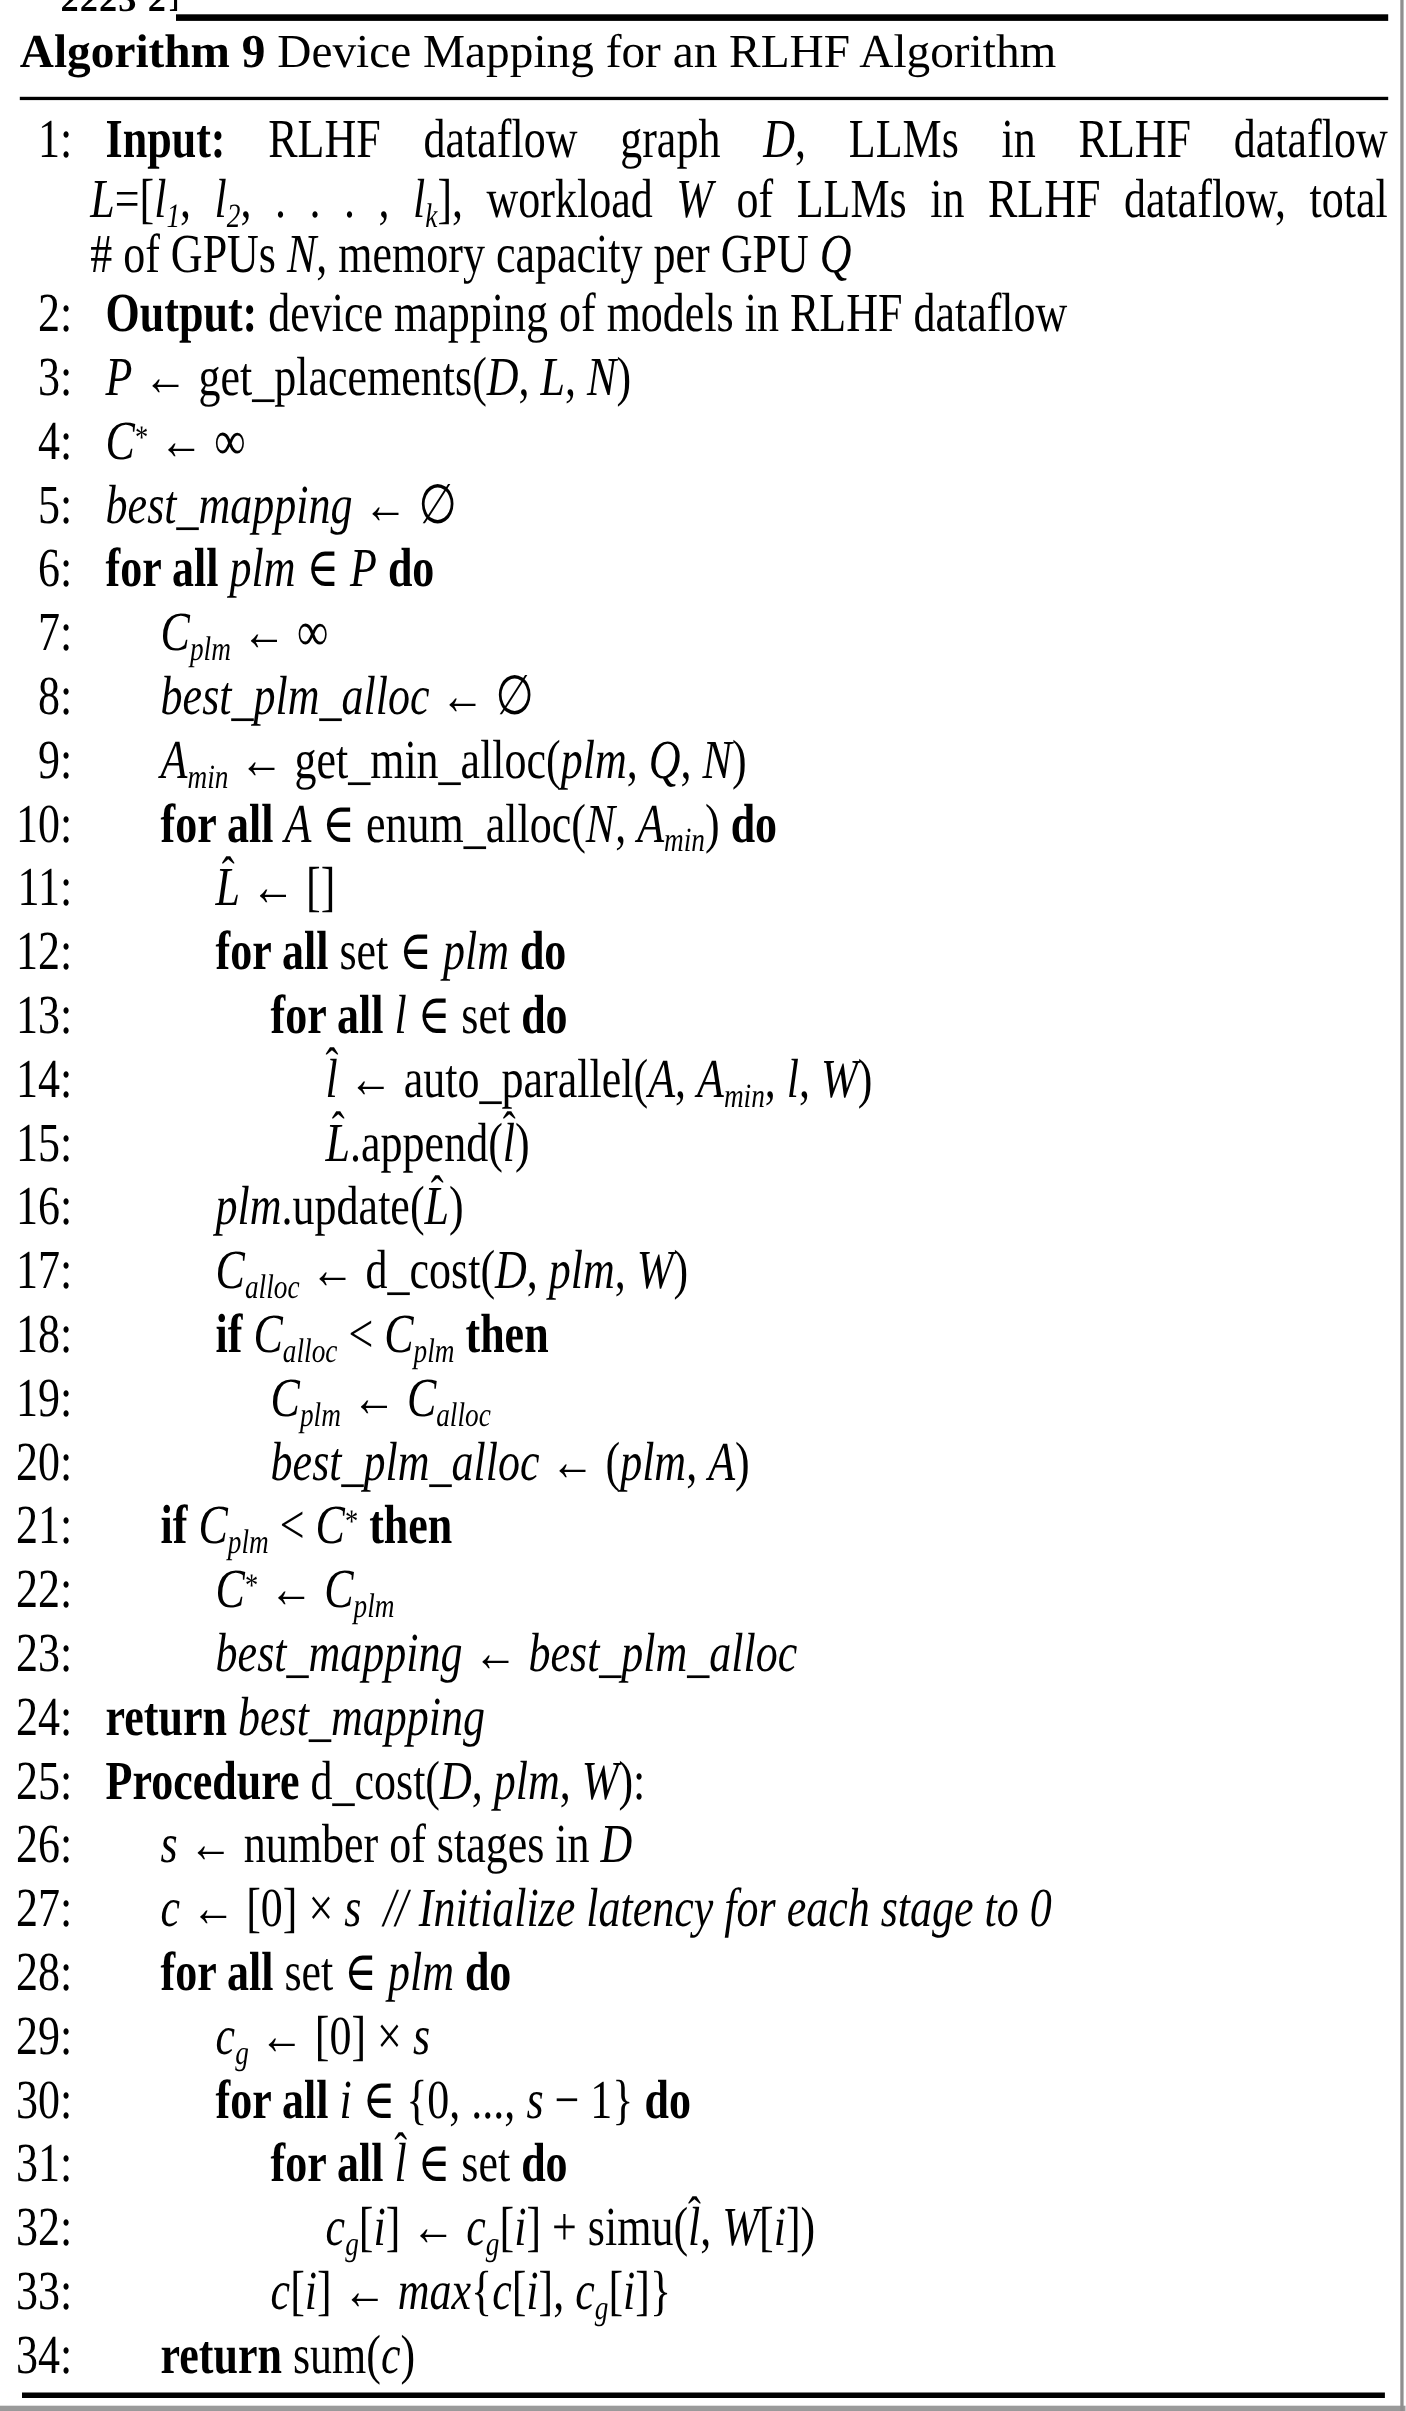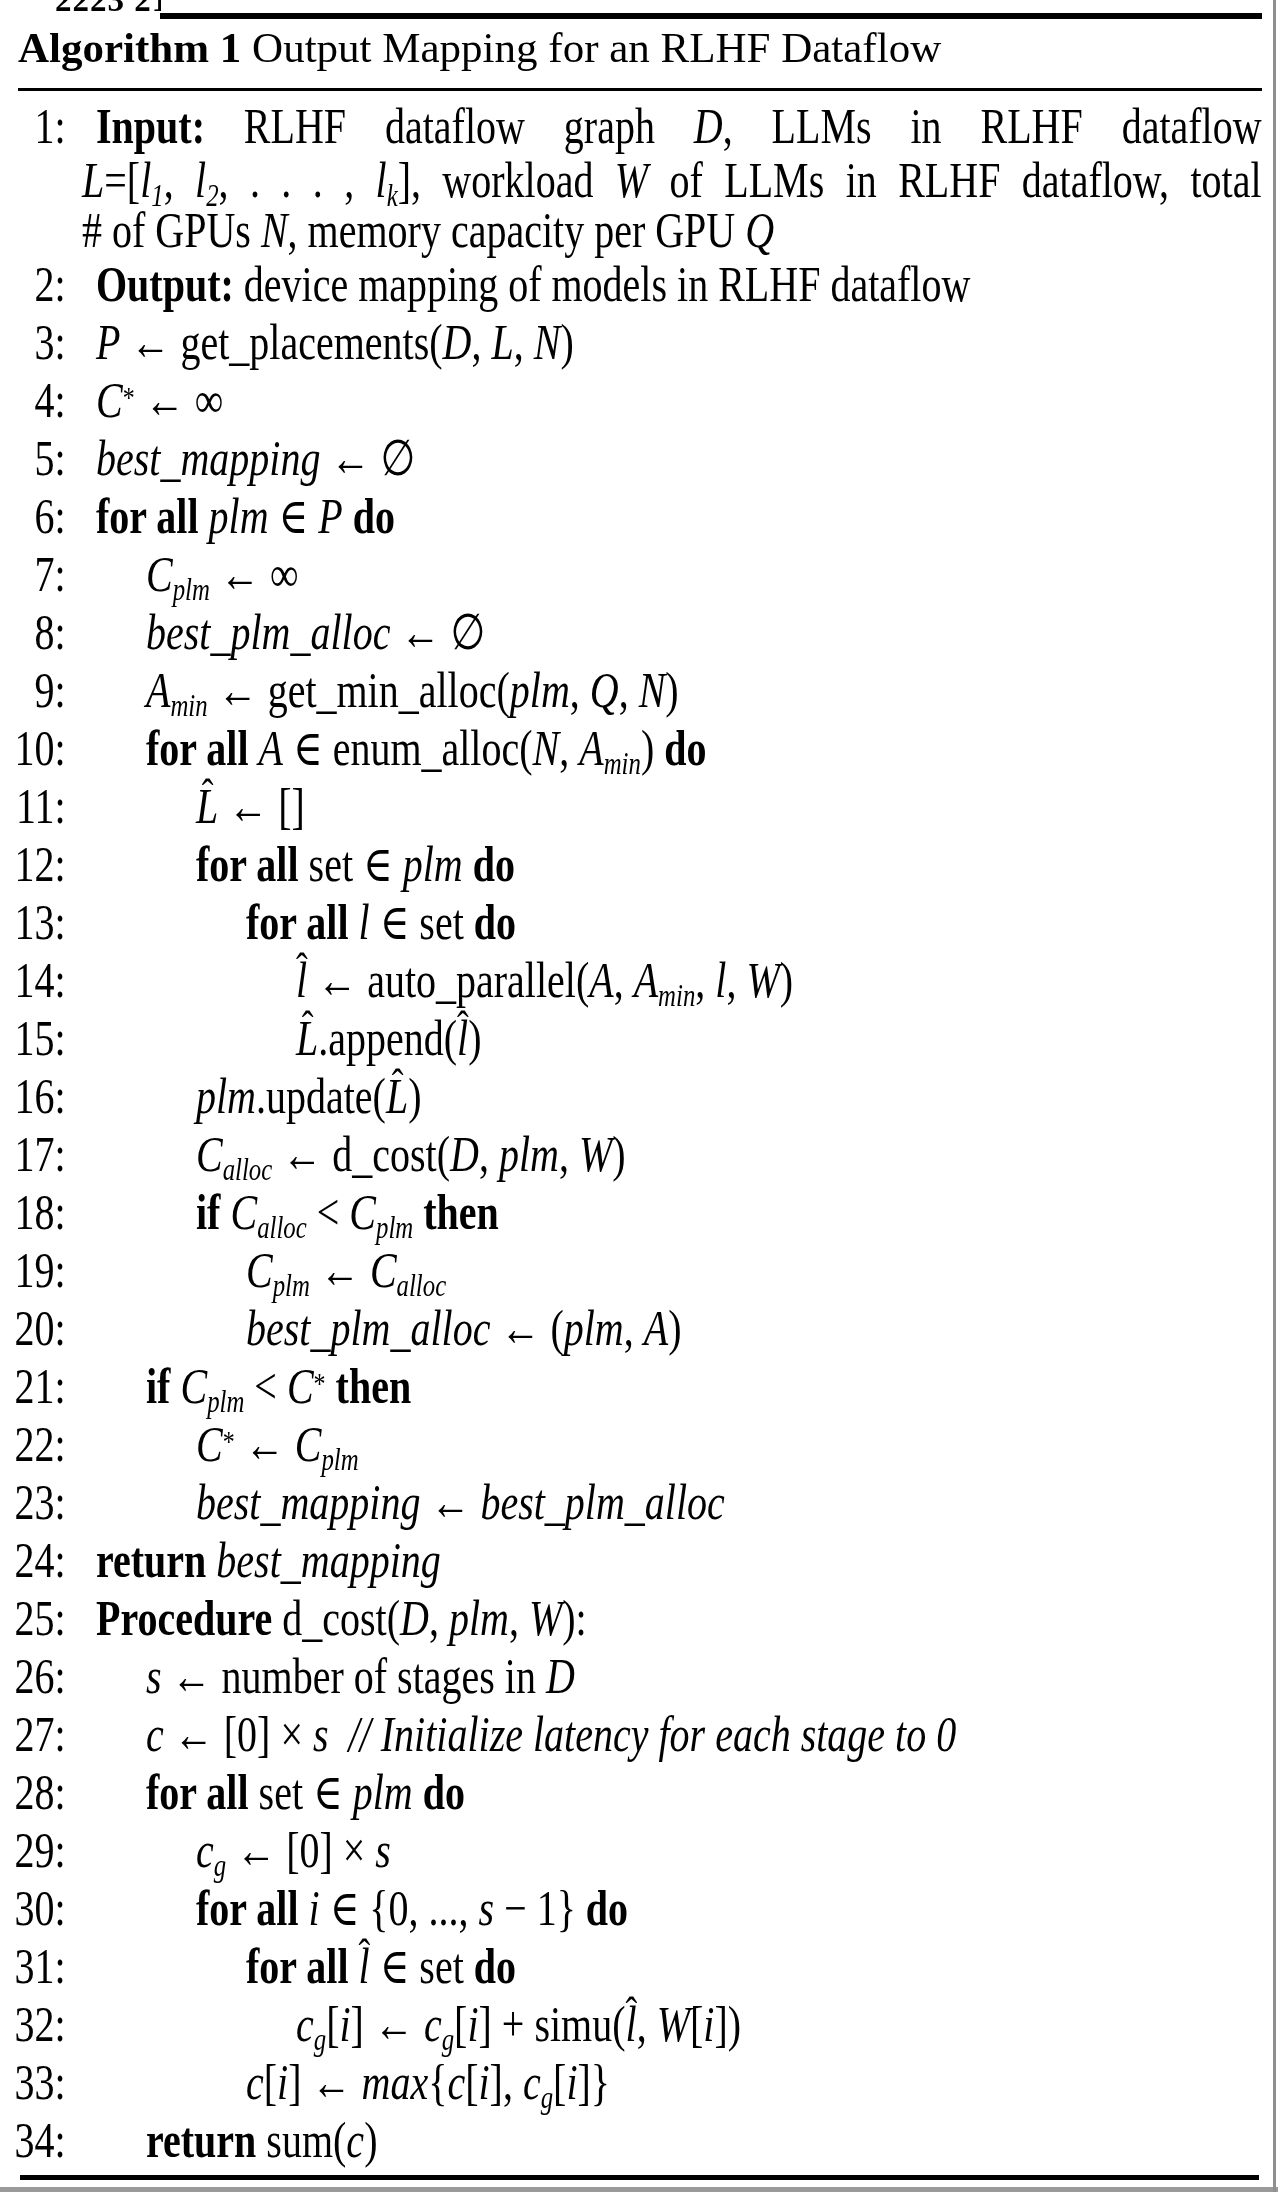--- a/index.html
+++ b/index.html
@@ -65,21 +65,21 @@
 
 <div class="page">
 
   <div class="artifact">
     <span class="artifact-text">2223 2131</span>
   </div>
 
   <div class="rule top-rule"></div>
 
   <div class="caption">
-    <span class="cap-label">Algorithm 1</span><span class="cap-title"> Output Mapping for an RLHF Dataflow</span>
+    <span class="cap-label">Algorithm 9</span><span class="cap-title"> Device Mapping for an RLHF Algorithm</span>
   </div>
 
   <div class="rule mid-rule"></div>
 
   <div class="lines" id="algo-lines">
       <div class="algo-row j">
         <span class="lnum">1:</span>
         <span class="lbody" style="margin-left: 38px;"><span class="s-b">Input: </span><span class="s-rm">RLHF dataflow graph </span><span class="s-i">D</span><span class="s-rm">, LLMs in RLHF dataflow</span></span>
       </div>
       <div class="algo-row cont j">

